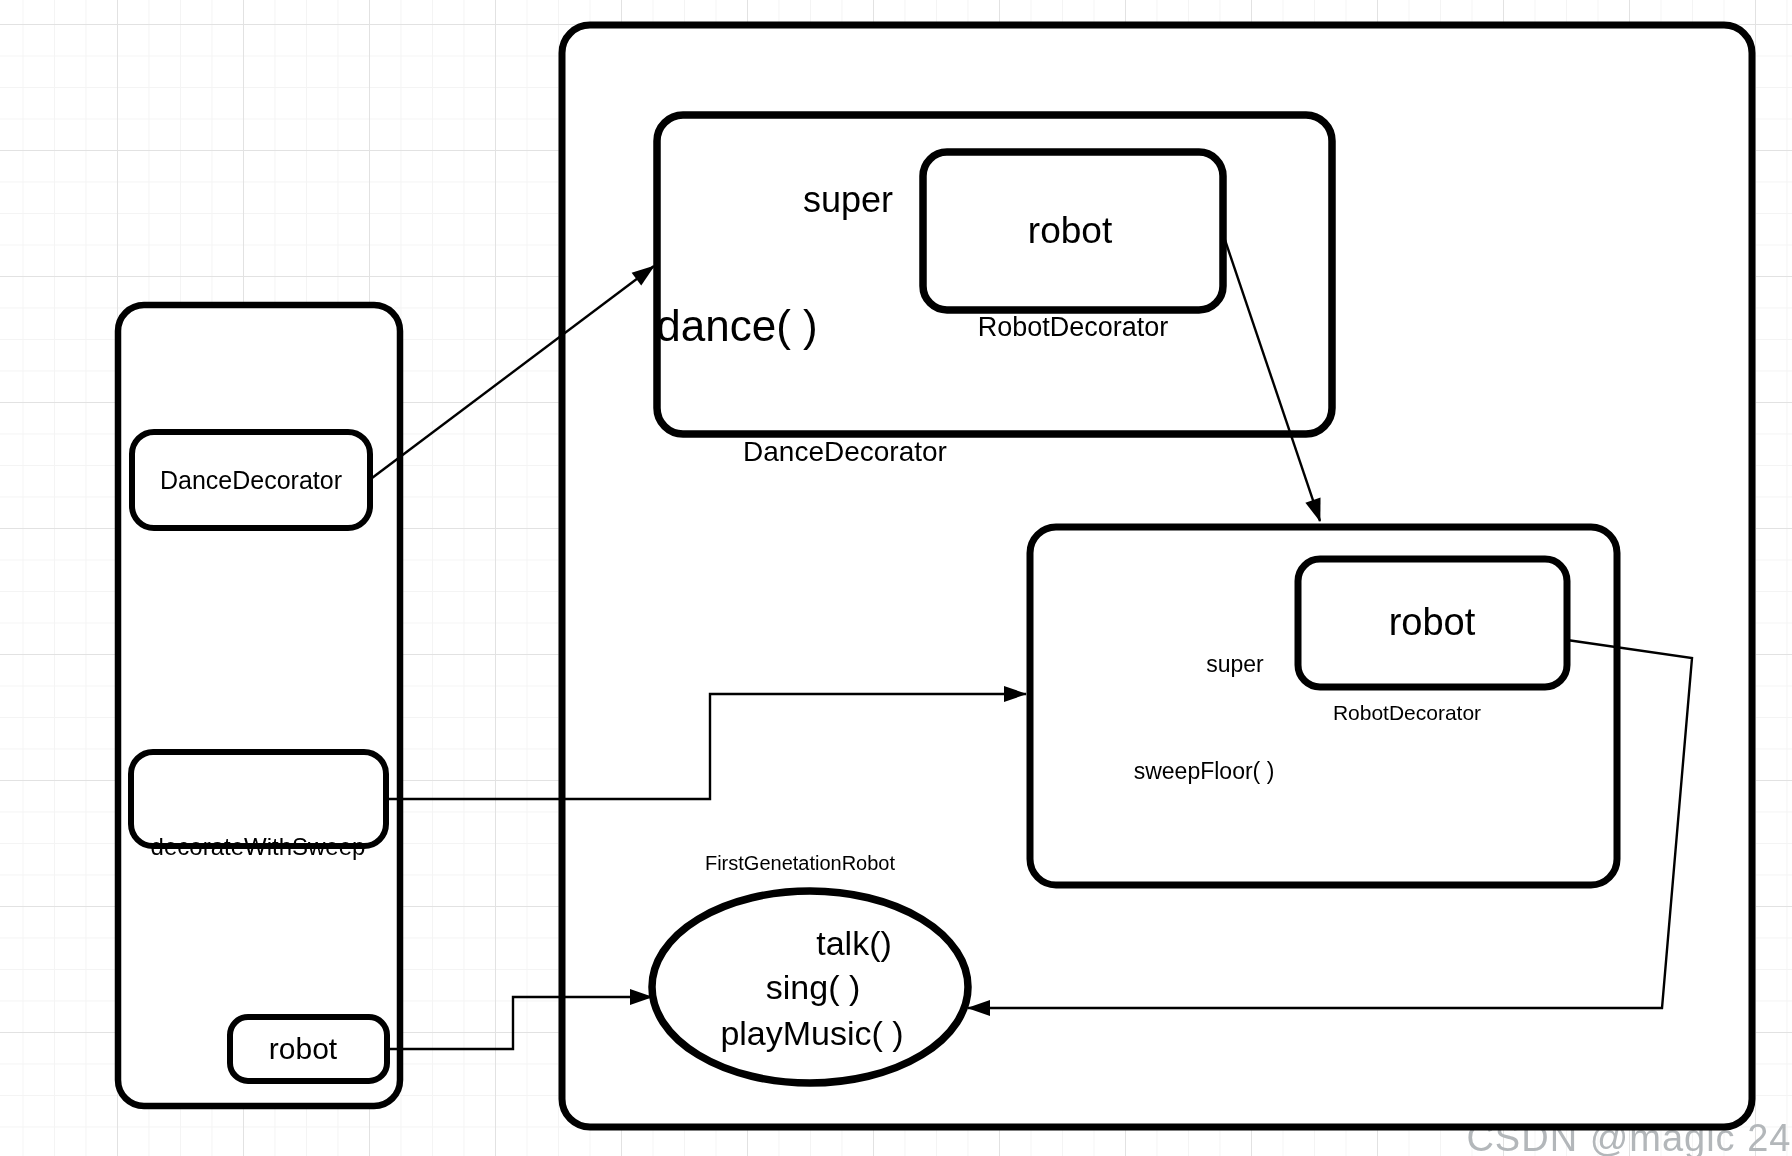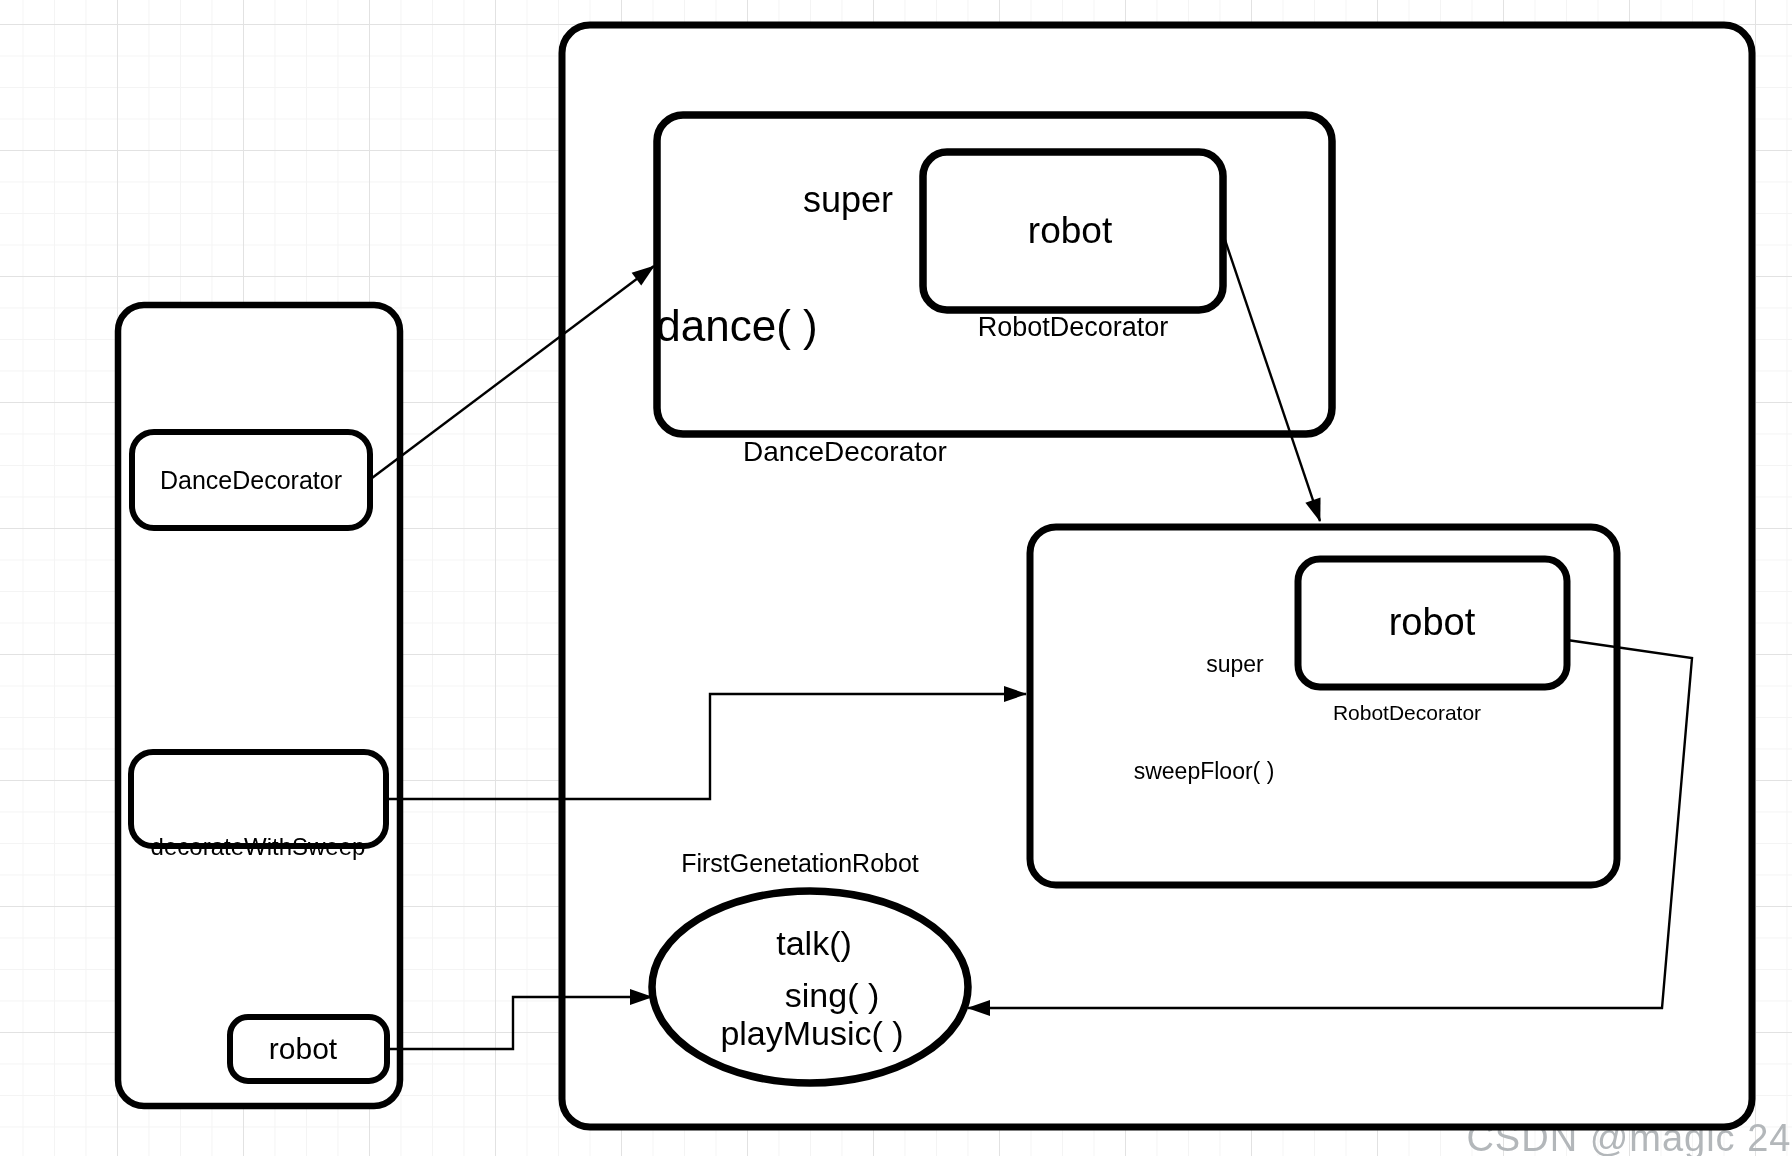--- a/index.html
+++ b/index.html
@@ -76,18 +76,18 @@
   <div class="lbl" style="left:1070px;top:230px;font-size:37px;">robot</div>
   <div class="lbl" style="left:737px;top:326px;font-size:44px;">dance( )</div>
   <div class="lbl" style="left:1073px;top:327px;font-size:27px;">RobotDecorator</div>
   <div class="lbl" style="left:845px;top:452px;font-size:28px;">DanceDecorator</div>
 
   <div class="lbl" style="left:1235px;top:664px;font-size:23px;">super</div>
   <div class="lbl" style="left:1432px;top:622px;font-size:38px;">robot</div>
   <div class="lbl" style="left:1407px;top:712px;font-size:21px;">RobotDecorator</div>
   <div class="lbl" style="left:1160px;top:771px;font-size:23px;margin-left:44px;">sweepFloor( )</div>
 
-  <div class="lbl" style="left:800px;top:863px;font-size:25px;">FirstGenetationRobot</div>
-  <div class="lbl" style="left:814px;top:943px;font-size:34px;">talk()</div>
-  <div class="lbl" style="left:832px;top:987px;font-size:34px;margin-top:8px;">sing( )</div>
+  <div class="lbl" style="left:800px;top:863px;font-size:20px;">FirstGenetationRobot</div>
+  <div class="lbl" style="left:854px;top:943px;font-size:34px;">talk()</div>
+  <div class="lbl" style="left:813px;top:987px;font-size:34px;">sing( )</div>
   <div class="lbl" style="left:812px;top:1033px;font-size:34px;">playMusic( )</div>
 
 </div>
 
 </body></html>

